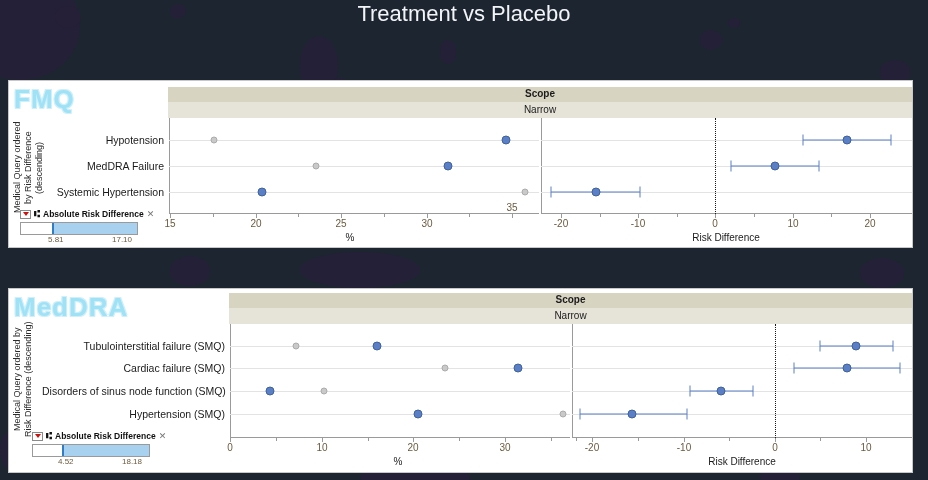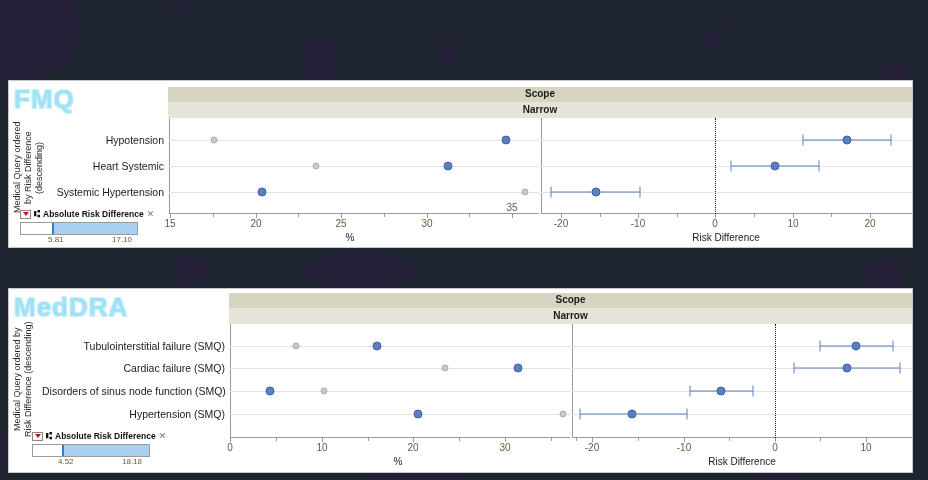--- a/index.html
+++ b/index.html
@@ -54,21 +54,21 @@
   #vcap-meddra { left:12px; top:320px; height:118px; width:34px; }
 
   
   .scope-band {
     position:absolute; background:#d8d4c2;
     font-size:10px; font-weight:bold; color:#1b1b1b;
     text-align:center; line-height:14px;
   }
   .scope-sub {
     position:absolute; background:#e6e3d8;
-    font-size:10px; font-weight:bold; color:#1b1b1b;
+    font-size:10px; font-weight:normal; color:#1b1b1b;
     text-align:center; line-height:15px;
   }
 
   
   .plot { position:absolute; background:#fff; }
   .plot .gridrow {
     position:absolute; left:0; right:0; height:1px; background:#e3e3e3;
   }
   .plot .axis-left {
     position:absolute; left:0; top:0; bottom:0; width:1px; background:#9a9a9a;
@@ -149,20 +149,21 @@
   <div class="blob" style="left:880px;top:60px;width:30px;height:24px;"></div>
   <div class="blob" style="left:860px;top:258px;width:44px;height:30px;"></div>
   <div class="blob" style="left:300px;top:252px;width:120px;height:36px;"></div>
   <div class="blob" style="left:170px;top:256px;width:40px;height:30px;"></div>
   <div class="blob" style="left:360px;top:466px;width:110px;height:24px;"></div>
   <div class="blob" style="left:760px;top:468px;width:40px;height:18px;"></div>
   <div class="blob" style="left:0px;top:430px;width:26px;height:40px;"></div>
 </div>
 
 <div class="title-wrap">
+  <div class="title-sub">Treatment vs Placebo</div>
 </div>
 
 <div class="panel" id="panel-fmq"></div>
 <div class="brand" id="brand-fmq">FMQ</div>
 <div class="vcap" id="vcap-fmq">Medical Query ordered by Risk Difference (descending)</div>
 
 <div class="scope-band" style="left:168px;top:87px;width:744px;height:15px;">Scope</div>
 <div class="scope-sub" style="left:168px;top:102px;width:744px;height:16px;">Narrow</div>
 
 <div class="plot" id="fmq-left" style="left:169px;top:118px;width:370px;height:96px;">
@@ -199,21 +200,21 @@
   <div class="ecap" style="left:278px;top:48px;"></div>
   <div class="dot blue" style="left:234px;top:48px;"></div>
 
   <div class="ebar" style="left:10px;top:74px;width:89px;"></div>
   <div class="ecap" style="left:10px;top:74px;"></div>
   <div class="ecap" style="left:99px;top:74px;"></div>
   <div class="dot blue" style="left:55px;top:74px;"></div>
 </div>
 
 <div class="catlabel" style="left:40px;top:140px;width:124px;">Hypotension</div>
-<div class="catlabel" style="left:40px;top:166px;width:124px;">Heart Systemic</div>
+<div class="catlabel" style="left:40px;top:166px;width:124px;">MedDRA Failure</div>
 <div class="catlabel" style="left:40px;top:192px;width:124px;">Systemic Hypertension</div>
 
 <div class="tick" style="left:170px;top:214px;"></div>
 <div class="tick minor" style="left:213px;top:214px;"></div>
 <div class="tick" style="left:256px;top:214px;"></div>
 <div class="tick minor" style="left:298px;top:214px;"></div>
 <div class="tick" style="left:341px;top:214px;"></div>
 <div class="tick minor" style="left:384px;top:214px;"></div>
 <div class="tick" style="left:427px;top:214px;"></div>
 <div class="tick minor" style="left:469px;top:214px;"></div>

